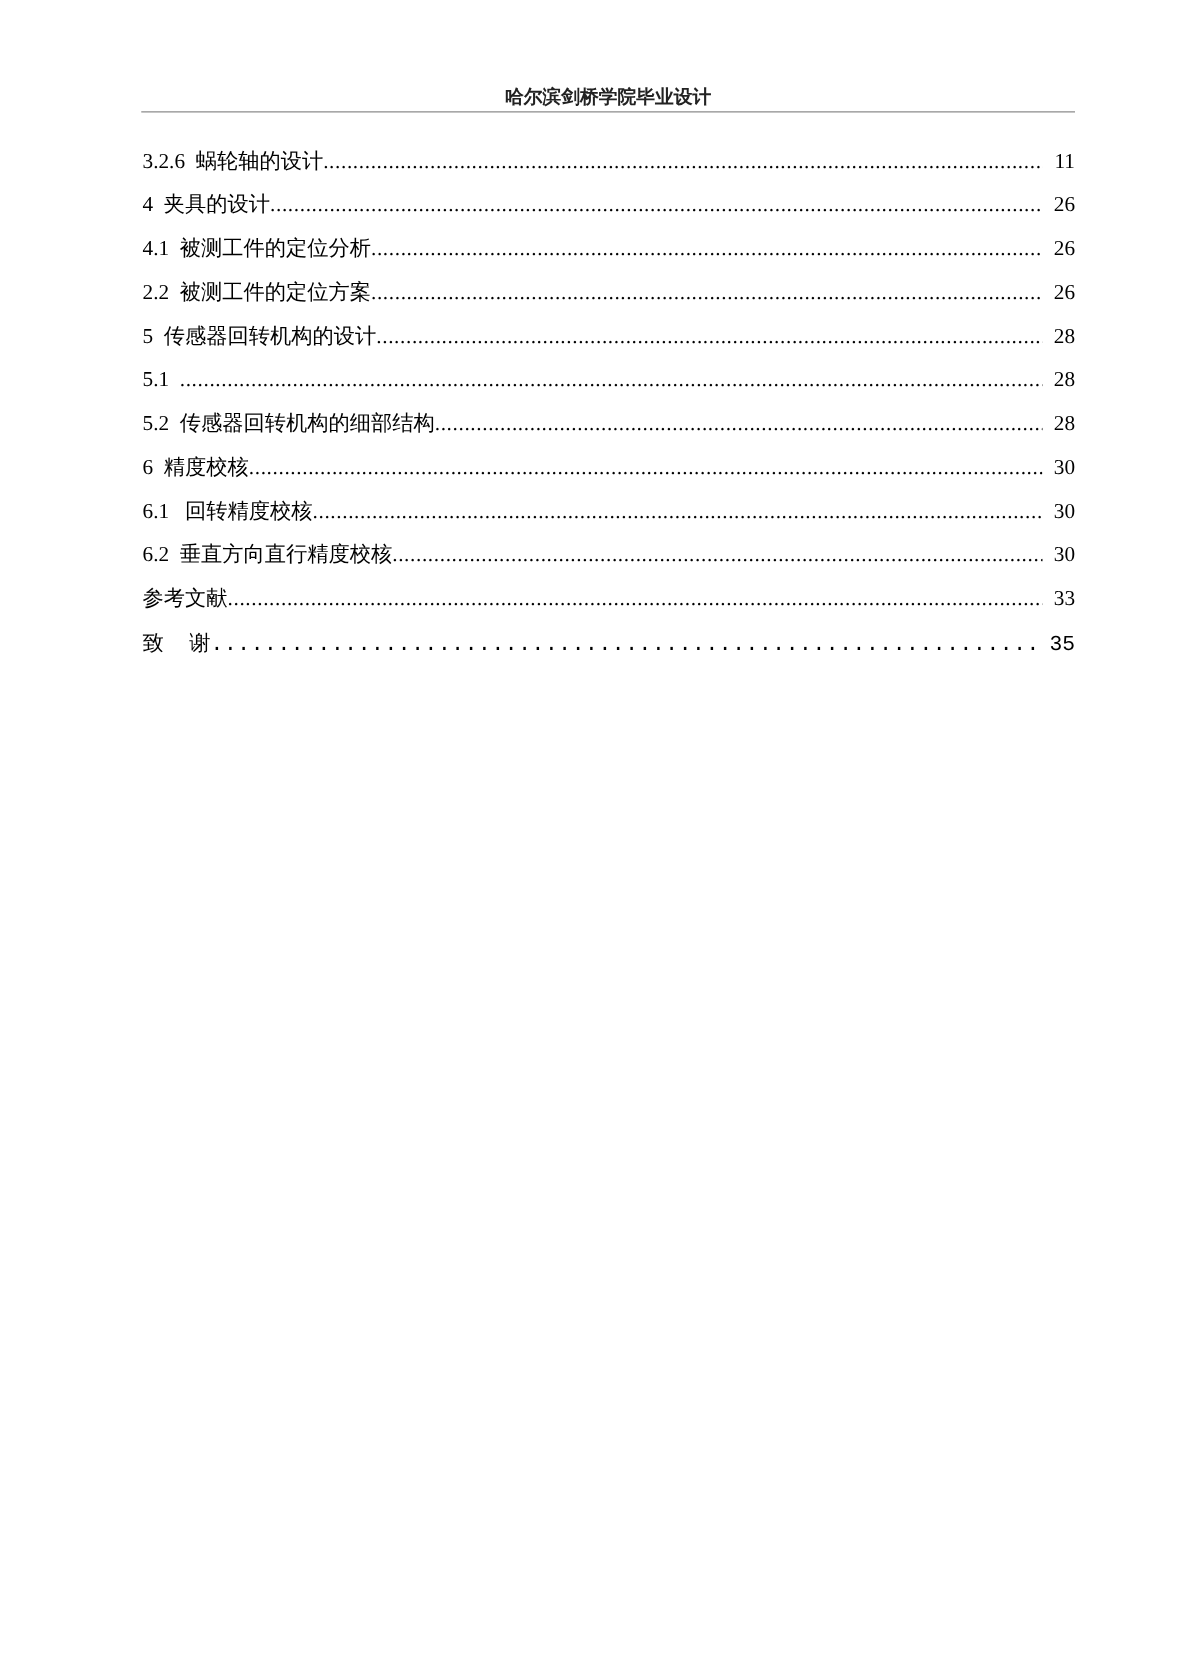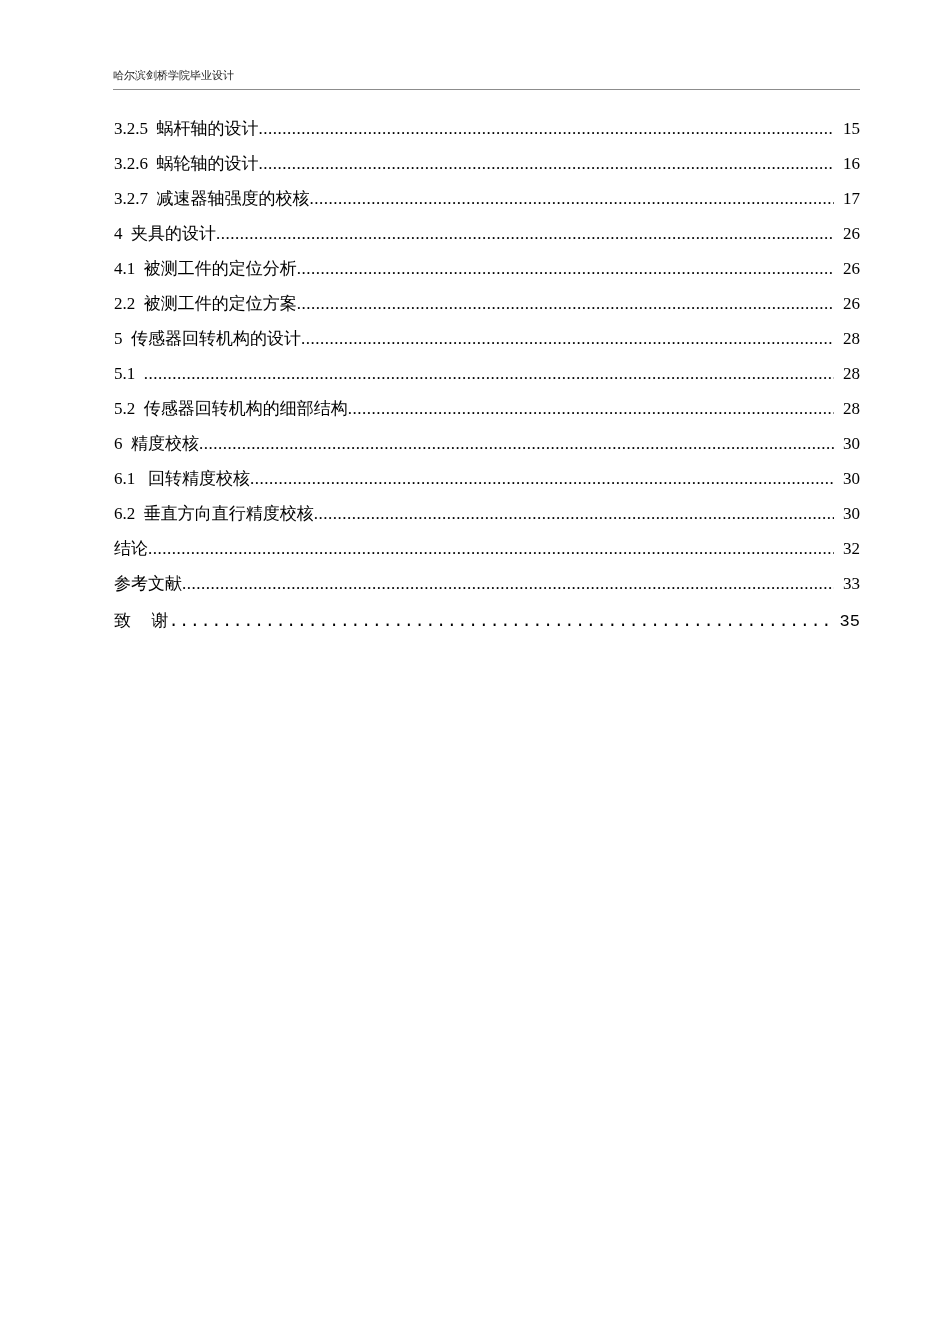--- a/index.html
+++ b/index.html
@@ -1,54 +1,42 @@
 <!DOCTYPE html>
 <html><head>
   <meta charset="utf-8">
   <style>
     html, body { margin: 0; padding: 0; background: #ffffff; }
     body { width: 950px; height: 1344px; position: relative; overflow: hidden;
            font-family: "Liberation Serif", "DejaVu Serif", serif; color: #000; }
-    .header { position: absolute; left: 113px; top: 68px; width: 747px; 
-              font-size: 11px; color: #222; }
+    .header { position: absolute; left: 113px; top: 68px; width: 747px; text-align: center;
+              font-size: 15px; color: #222; font-weight: bold; }
     .header-rule { position: absolute; left: 113px; top: 89px; width: 747px; height: 0;
                    border-top: 1.5px solid #8c8c8c; }
     .toc { position: absolute; left: 114px; top: 117px; width: 746px; }
     .row { display: flex; align-items: baseline; height: 35px; font-size: 17px; line-height: 24px; }
     .row.last { margin-top: 3px; font-family: Liberation Mono, monospace; }
     .num { white-space: pre; }
     .title { white-space: pre; }
     .leader { flex: 1; overflow: hidden; white-space: nowrap; letter-spacing: 0.5px; color: #000; }
     .leader::after { content: "........................................................................................................................................................................................................................................................"; }
     .page { padding-left: 6px; min-width: 20px; text-align: right; }
   </style>
 </head>
 <body>
 
 <div class="header">哈尔滨剑桥学院毕业设计</div>
 <div class="header-rule"></div>
 
 <div class="toc">
   <div class="row">
-      <span class="num">3.2.5  </span>
-      <span class="title">蜗杆轴的设计</span>
-      <span class="leader"></span>
-      <span class="page">15</span>
-    </div>
-  <div class="row">
       <span class="num">3.2.6  </span>
       <span class="title">蜗轮轴的设计</span>
       <span class="leader"></span>
-      <span class="page">16</span>
-    </div>
-  <div class="row">
-      <span class="num">3.2.7  </span>
-      <span class="title">减速器轴强度的校核</span>
-      <span class="leader"></span>
-      <span class="page">17</span>
+      <span class="page">11</span>
     </div>
   <div class="row">
       <span class="num">4  </span>
       <span class="title">夹具的设计</span>
       <span class="leader"></span>
       <span class="page">26</span>
     </div>
   <div class="row">
       <span class="num">4.1  </span>
       <span class="title">被测工件的定位分析</span>
@@ -91,26 +79,20 @@
       <span class="page">30</span>
     </div>
   <div class="row">
       <span class="num">6.2  </span>
       <span class="title">垂直方向直行精度校核</span>
       <span class="leader"></span>
       <span class="page">30</span>
     </div>
   <div class="row">
       <span class="num"></span>
-      <span class="title">结论</span>
-      <span class="leader"></span>
-      <span class="page">32</span>
-    </div>
-  <div class="row">
-      <span class="num"></span>
       <span class="title">参考文献</span>
       <span class="leader"></span>
       <span class="page">33</span>
     </div>
   <div class="row last">
       <span class="num"></span>
       <span class="title">致  谢</span>
       <span class="leader"></span>
       <span class="page">35</span>
     </div>

